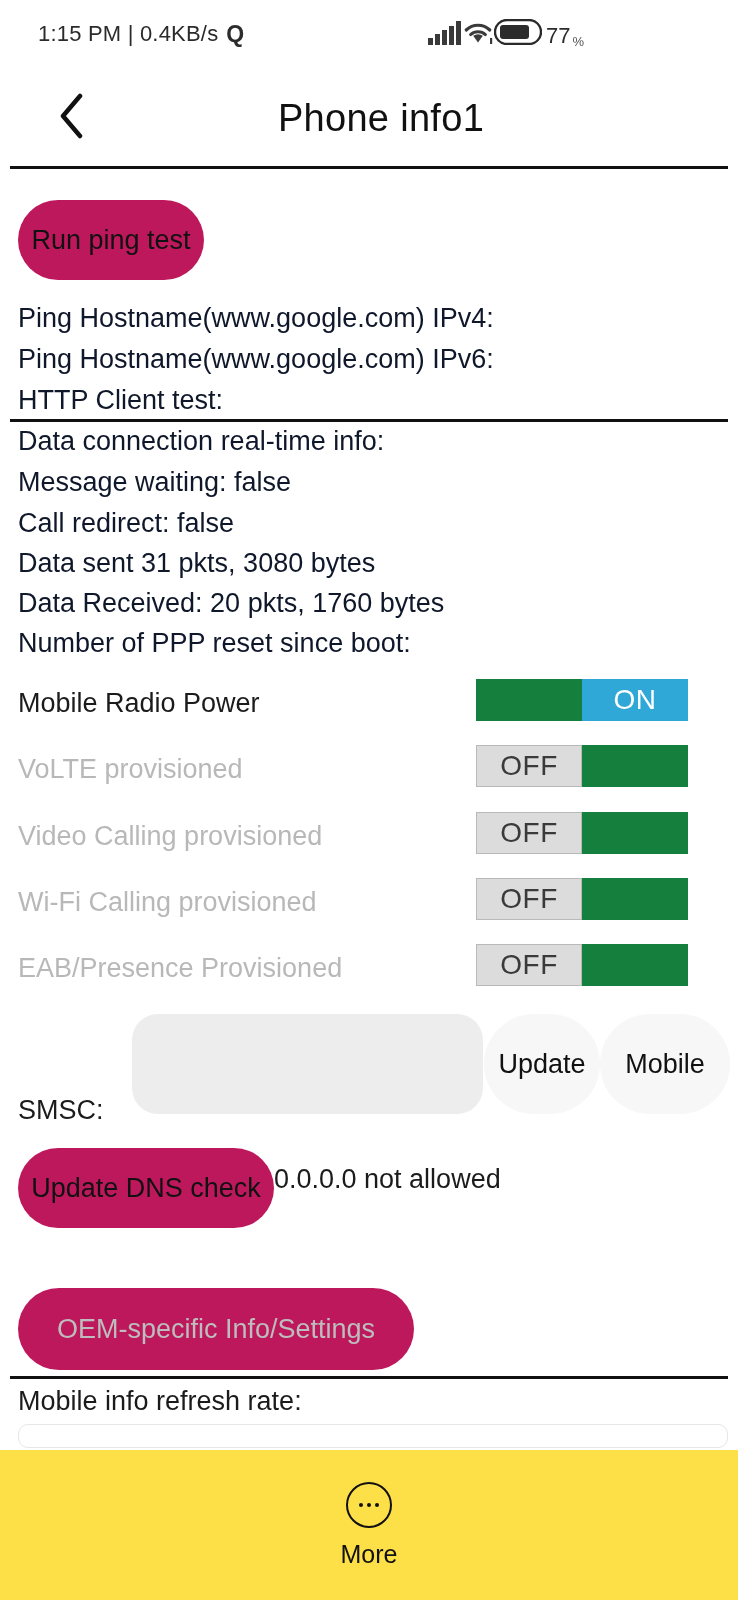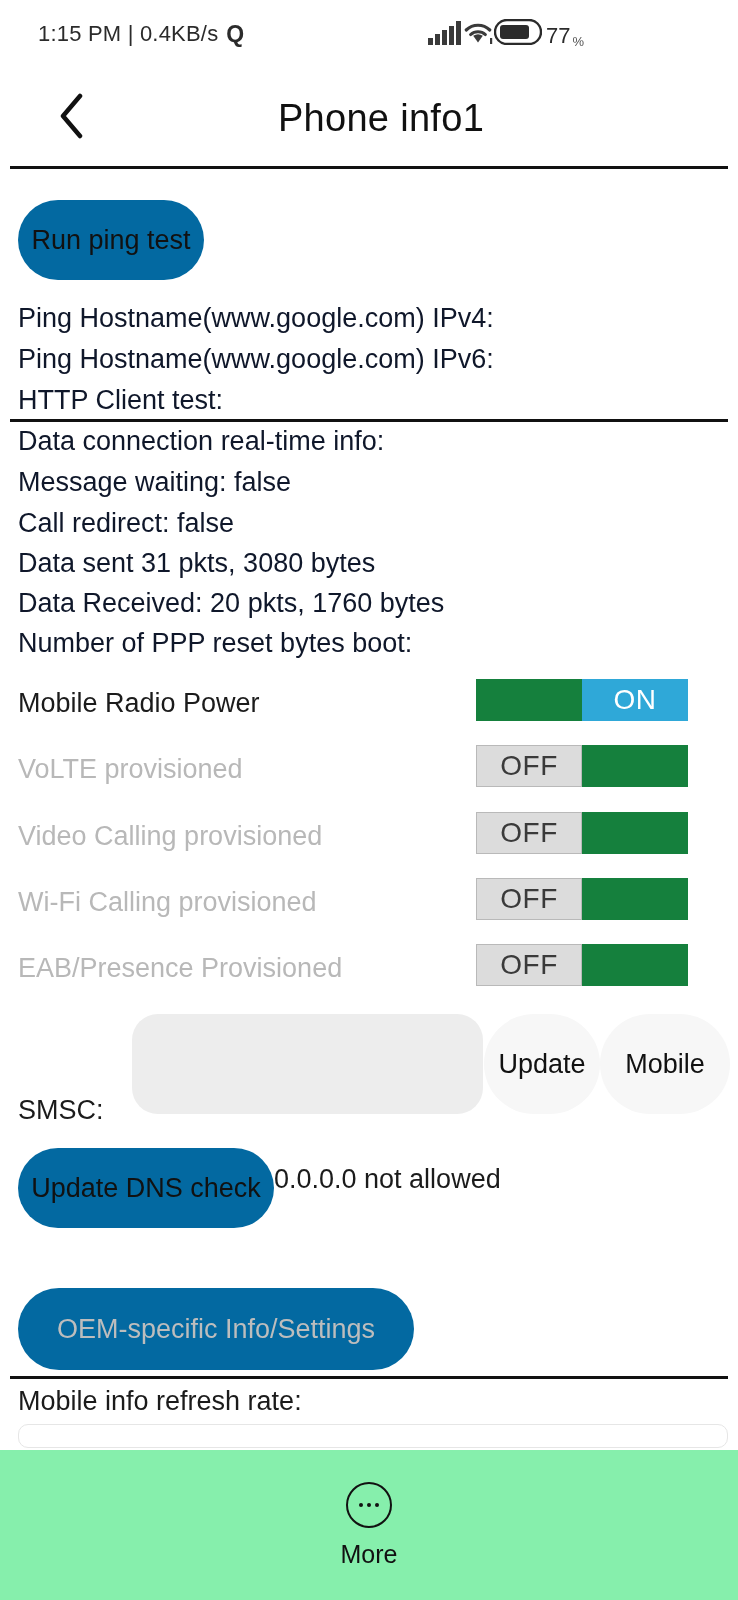--- a/index.html
+++ b/index.html
@@ -45,21 +45,21 @@
   .rule {
     position: absolute; left: 10px; width: 718px;
     height: 3px; background: #111;
   }
   .rule-top { top: 166px; }
   .rule-mid { top: 419px; height: 3px; }
   .rule-bot { top: 1376px; height: 3px; }
 
   
   .pill {
-    background: #0369a1; border: none; border-radius: 44px;
+    background: #be185d; border: none; border-radius: 44px;
     color: #111; font-family: "Liberation Sans", sans-serif;
     display: flex; align-items: center; justify-content: center;
     cursor: pointer; position: absolute;
   }
   .pill.disabled { color: #bdbdbd; cursor: default; }
 
   #run-ping {
     left: 18px; top: 200px; width: 186px; height: 80px; font-size: 27px;
   }
 
@@ -140,21 +140,21 @@
   
   .scrollbar {
     position: absolute; right: 2px; top: 200px; width: 5px; height: 1200px;
     background: #d9d9d9; border-radius: 3px; opacity: 0;
   }
 
   
   .bottomnav {
     position: absolute; left: 0; bottom: 0; width: 738px; height: 150px;
     display: flex; flex-direction: column; align-items: center; justify-content: center;
-    background: #86efac;
+    background: #fde047;
   }
   .more-icon {
     width: 46px; height: 46px; border: 2.5px solid #111; border-radius: 50%;
     display: flex; align-items: center; justify-content: center; gap: 4px;
   }
   .more-icon span {
     width: 4px; height: 4px; background: #111; border-radius: 50%; display: block;
   }
   .more-label { font-size: 25px; color: #111; margin-top: 12px; }
 </style>
@@ -214,21 +214,21 @@
 <div class="info-line" style="top:344px">Ping Hostname(www.google.com) IPv6:</div>
 <div class="info-line" style="top:385px">HTTP Client test:</div>
 
 <div class="rule rule-mid"></div>
 
 <div class="info-line" style="top:426px">Data connection real-time info:</div>
 <div class="info-line" style="top:467px">Message waiting: false</div>
 <div class="info-line" style="top:508px">Call redirect: false</div>
 <div class="info-line" style="top:548px">Data sent 31 pkts, 3080 bytes</div>
 <div class="info-line" style="top:588px">Data Received: 20 pkts, 1760 bytes</div>
-<div class="info-line" style="top:628px">Number of PPP reset bytes boot:</div>
+<div class="info-line" style="top:628px">Number of PPP reset since boot:</div>
 
 <div class="trow" style="top:679px">
   <span class="tlabel">Mobile Radio Power</span>
   <div class="switch">
     <div class="thumb on">ON</div>
   </div>
 </div>
 
 <div class="trow off" style="top:745px">
   <span class="tlabel">VoLTE provisioned</span>

